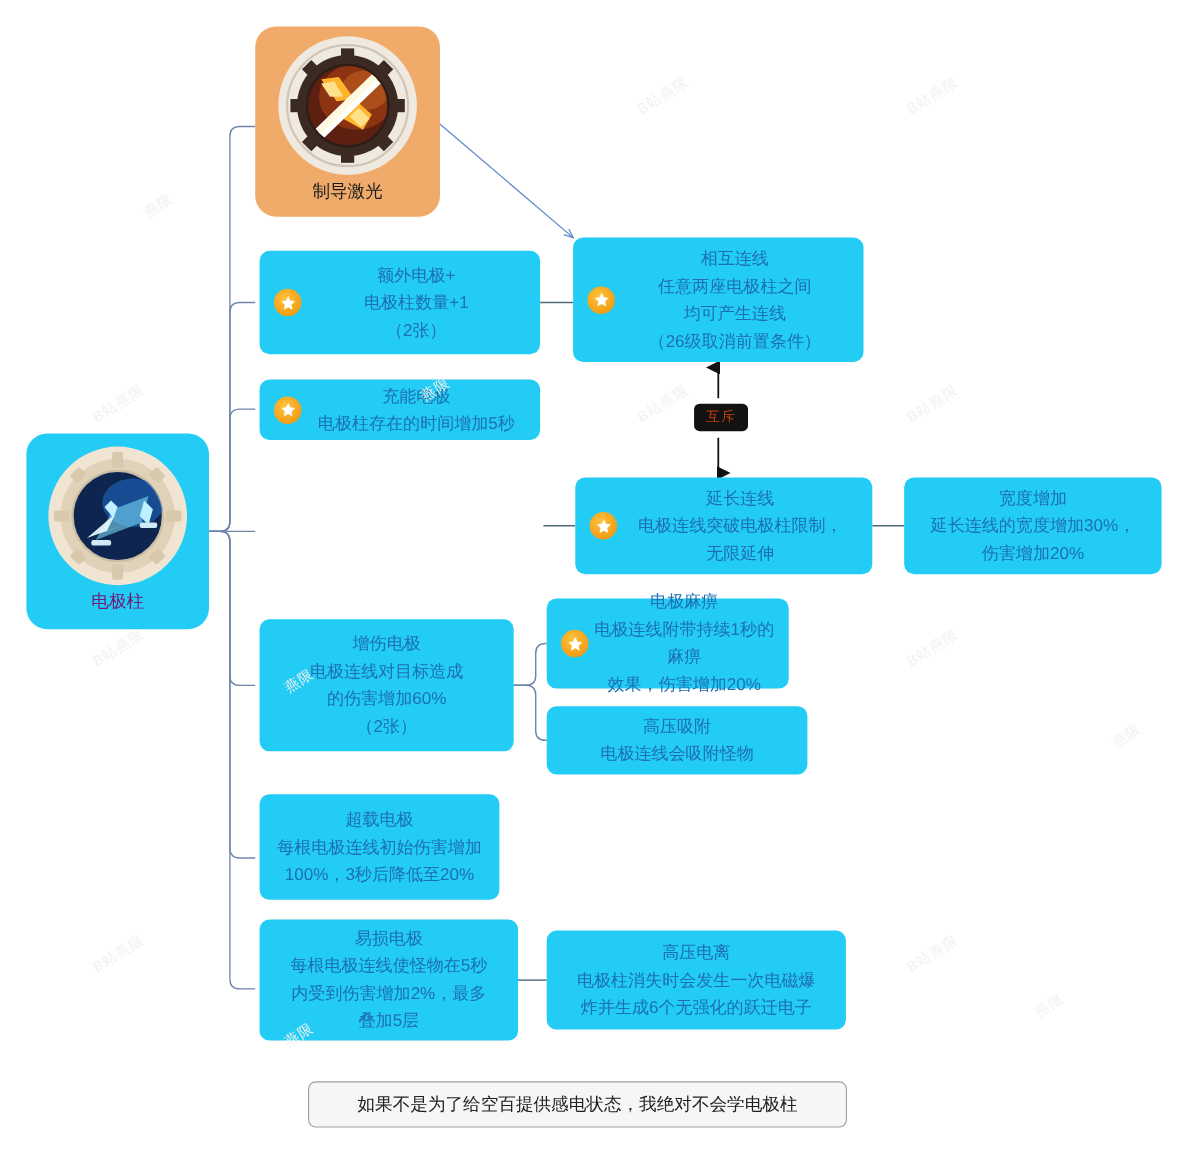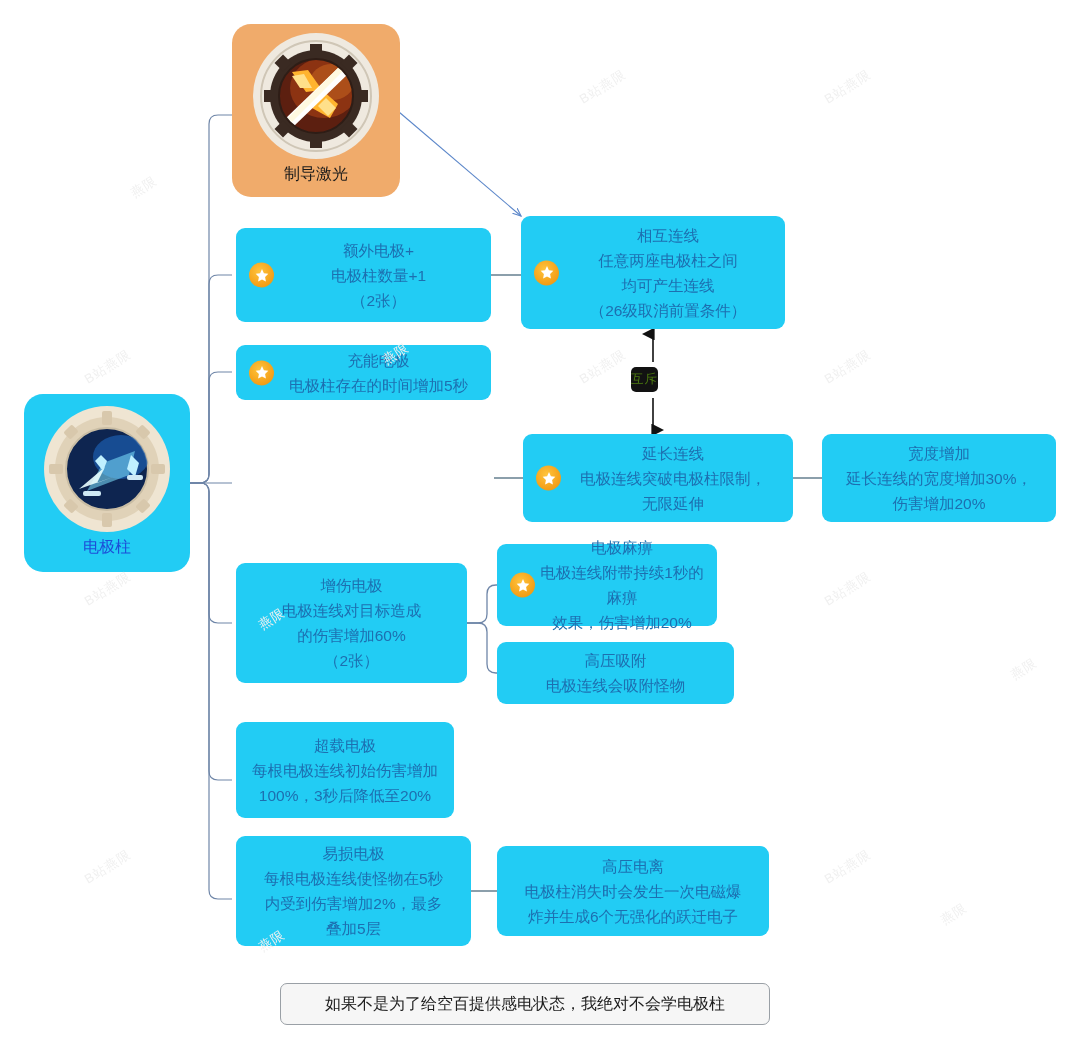--- a/index.html
+++ b/index.html
@@ -34,28 +34,28 @@
         background:radial-gradient(circle at 42% 36%,#ffc43d 0%,#f5a41c 58%,#e8900c 100%);
         display:flex;align-items:center;justify-content:center;z-index:4;}
   .star svg{display:block;}
 
   
   .card{position:absolute;border-radius:19px;z-index:3;
         display:flex;flex-direction:column;align-items:center;}
   .card .cname{font-size:16px;color:#1a1a1a;margin-top:4px;
                font-family:"Liberation Sans","DejaVu Sans",sans-serif;}
   .card.cyan{background:#22ccf4;}
-  .card.cyan .cname{color:#1d4ed8;}
+  .card.cyan .cname{color:#701a75;}
   .card.orange{background:#f0ab6b;}
   .iconwrap{position:relative;border-radius:50%;overflow:hidden;}
 
   
-  #exbadge{position:absolute;z-index:5;background:#121212;color:#4d7c0f;
+  #exbadge{position:absolute;z-index:5;background:#121212;color:#c2410c;
            border-radius:5px;font-size:12.5px;line-height:1;
-           padding:6px 0;letter-spacing:1px;}
+           padding:6px 11px;letter-spacing:1px;}
 
   
   #caption{position:absolute;box-sizing:border-box;
            border:1.5px solid #9aa0a6;border-radius:7px;background:#f6f6f6;
            display:flex;align-items:center;justify-content:center;
            font-size:16px;color:#202020;z-index:5;}
 </style>
 </head>
 <body>
 

